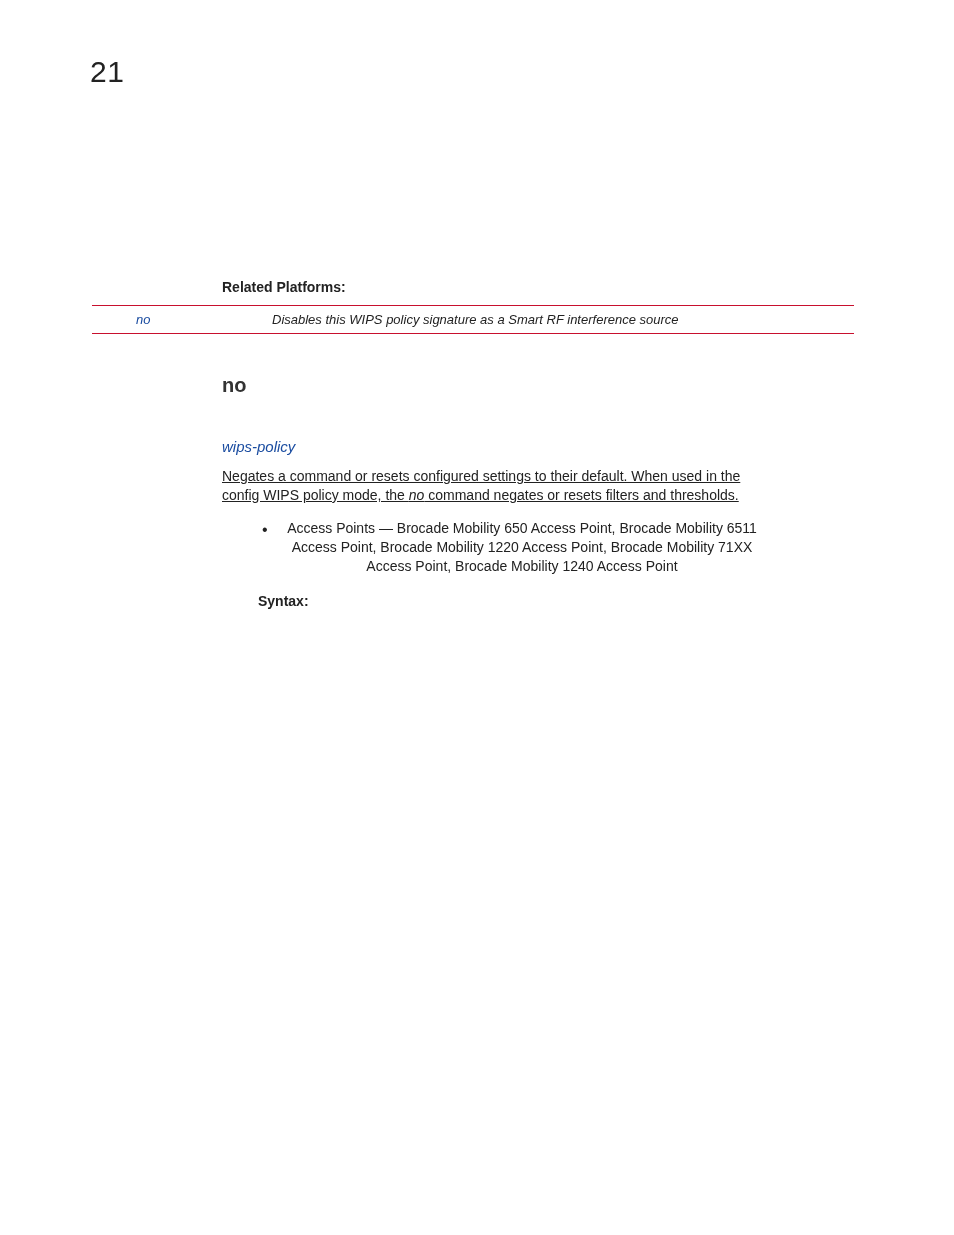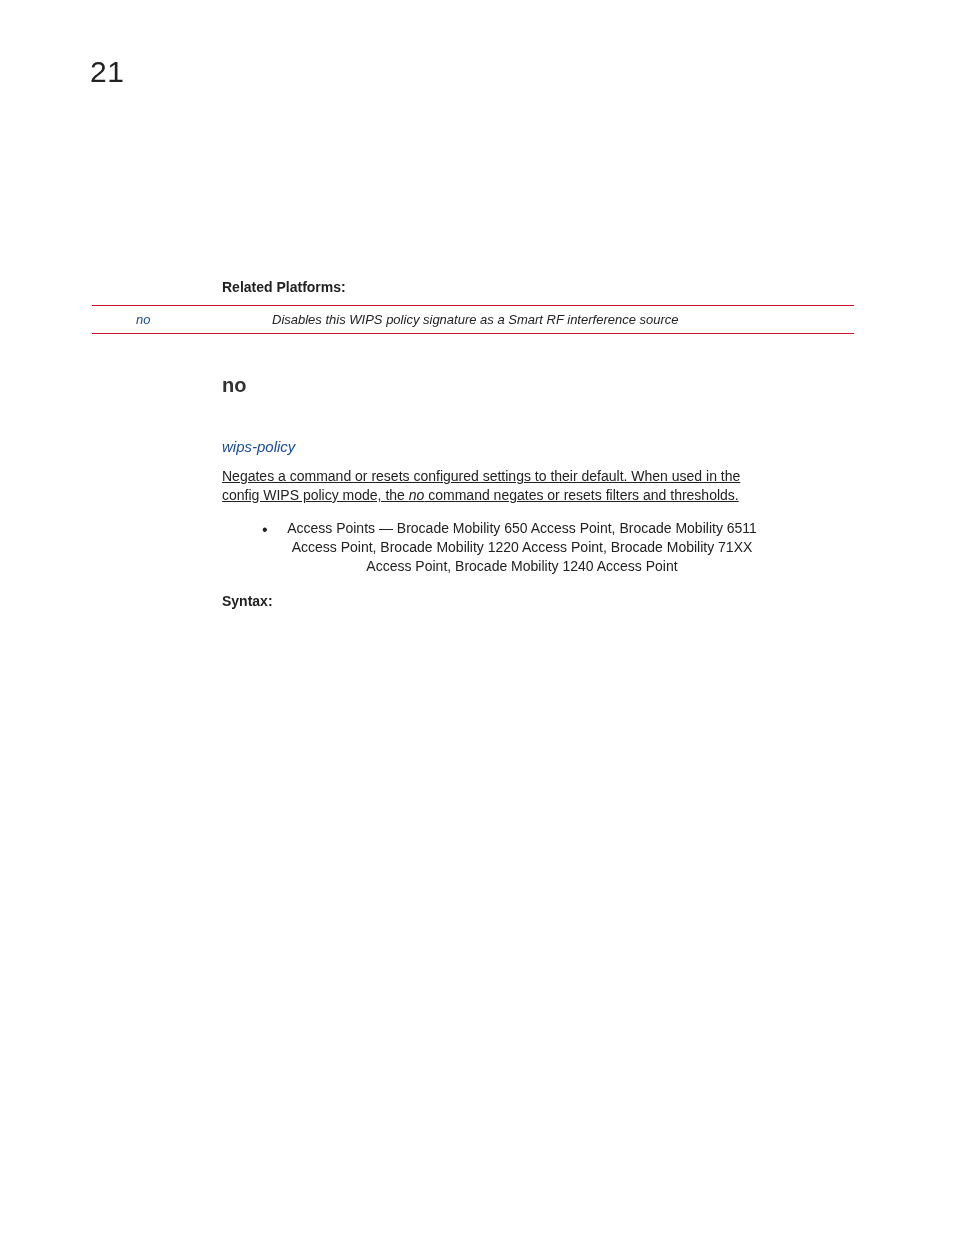--- a/index.html
+++ b/index.html
@@ -104,20 +104,21 @@
     left: 0;
     top: 0;
     font-size: 16px;
     color: #222;
   }
   .syntax-title {
     font-size: 14px;
     font-weight: bold;
     color: #222;
     margin-top: 6px;
+    margin-left: 36px;
   }
 </style>
 </head>
 <body>
 
 <div class="page">
 
   <div class="page-num">21</div>
 
   <div class="content">

